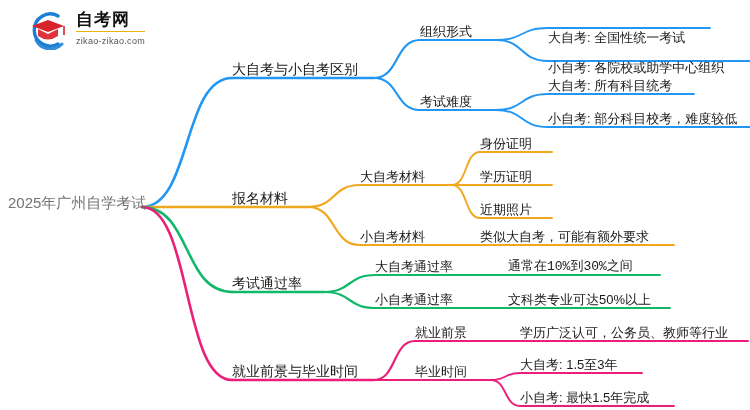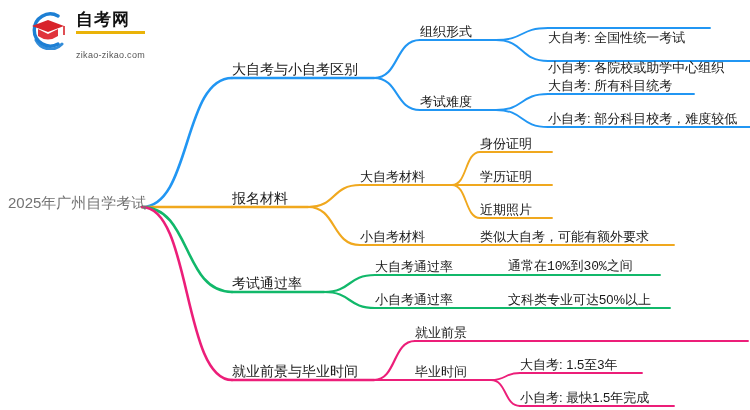--- a/index.html
+++ b/index.html
@@ -63,22 +63,22 @@
     font-size: 17px;
     font-weight: bold;
     color: #111111;
     letter-spacing: 1px;
     line-height: 20px;
   }
   #logo-sub {
     font-size: 9px;
     color: #555555;
     letter-spacing: 0.3px;
-    border-top: 3px solid #eab308;
-    padding-top: 16px;
+    border-top: 1px solid #eab308;
+    padding-top: 4px;
     margin-top: 1px;
     line-height: 11px;
   }
 </style>
 </head>
 <body>
 
 <div id="canvas">
 
   <svg id="links" viewBox="0 0 750 410" width="750" height="410">
@@ -164,16 +164,17 @@
     <div class="node leaf" style="left: 480px; top: 218px; text-align: center;">近期照片</div>
     <div class="node lvl2" style="left: 360px; top: 245px;">小自考材料</div>
     <div class="node leaf" style="left: 480px; top: 245px;">类似大自考，可能有额外要求</div>
     <div class="node lvl1" style="left: 232px; top: 292px;">考试通过率</div>
     <div class="node lvl2" style="left: 375px; top: 275px;">大自考通过率</div>
     <div class="node leaf" style="left: 508px; top: 275px; font-family: Liberation Mono, monospace;">通常在10%到30%之间</div>
     <div class="node lvl2" style="left: 375px; top: 308px;">小自考通过率</div>
     <div class="node leaf" style="left: 508px; top: 308px;">文科类专业可达50%以上</div>
     <div class="node lvl1" style="left: 232px; top: 380px;">就业前景与毕业时间</div>
     <div class="node lvl2" style="left: 415px; top: 341px;">就业前景</div>
+    <div class="node leaf" style="left: 520px; top: 341px;">学历广泛认可，公务员、教师等行业</div>
     <div class="node lvl2" style="left: 415px; top: 380px;">毕业时间</div>
     <div class="node leaf" style="left: 520px; top: 373px;">大自考: 1.5至3年</div>
     <div class="node leaf" style="left: 520px; top: 406px;">小自考: 最快1.5年完成</div>
   </div>
 
 </body></html>

